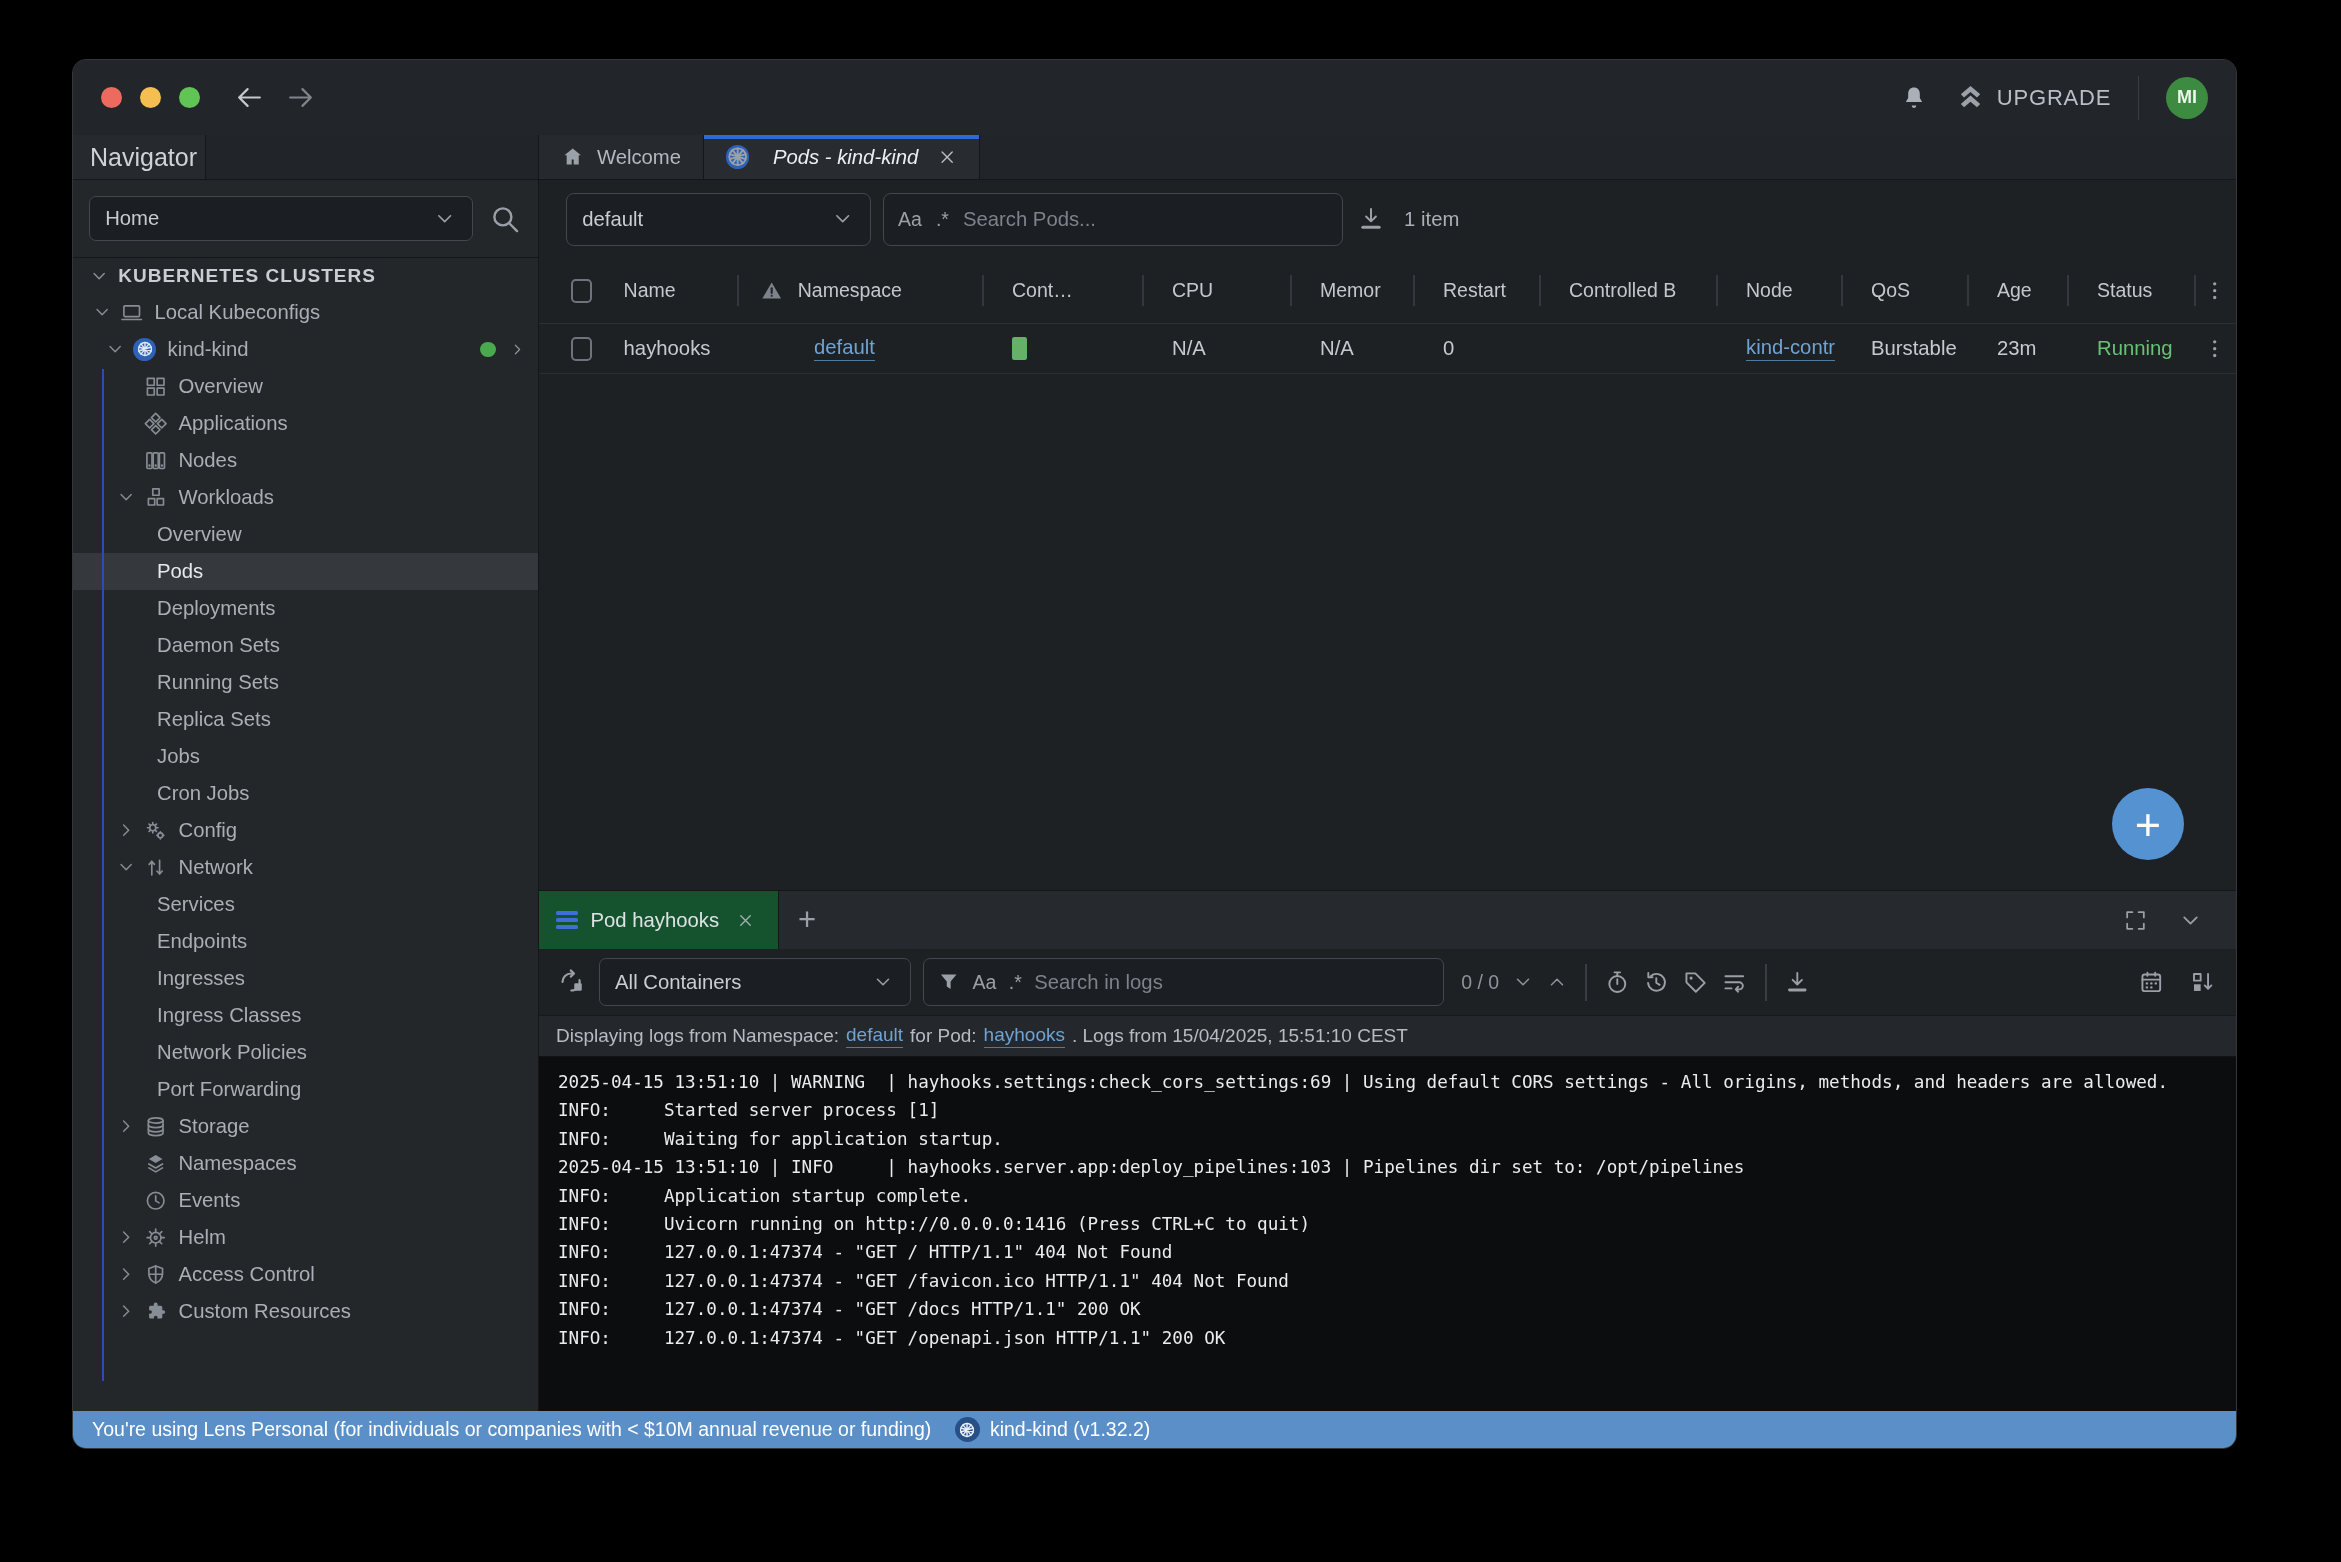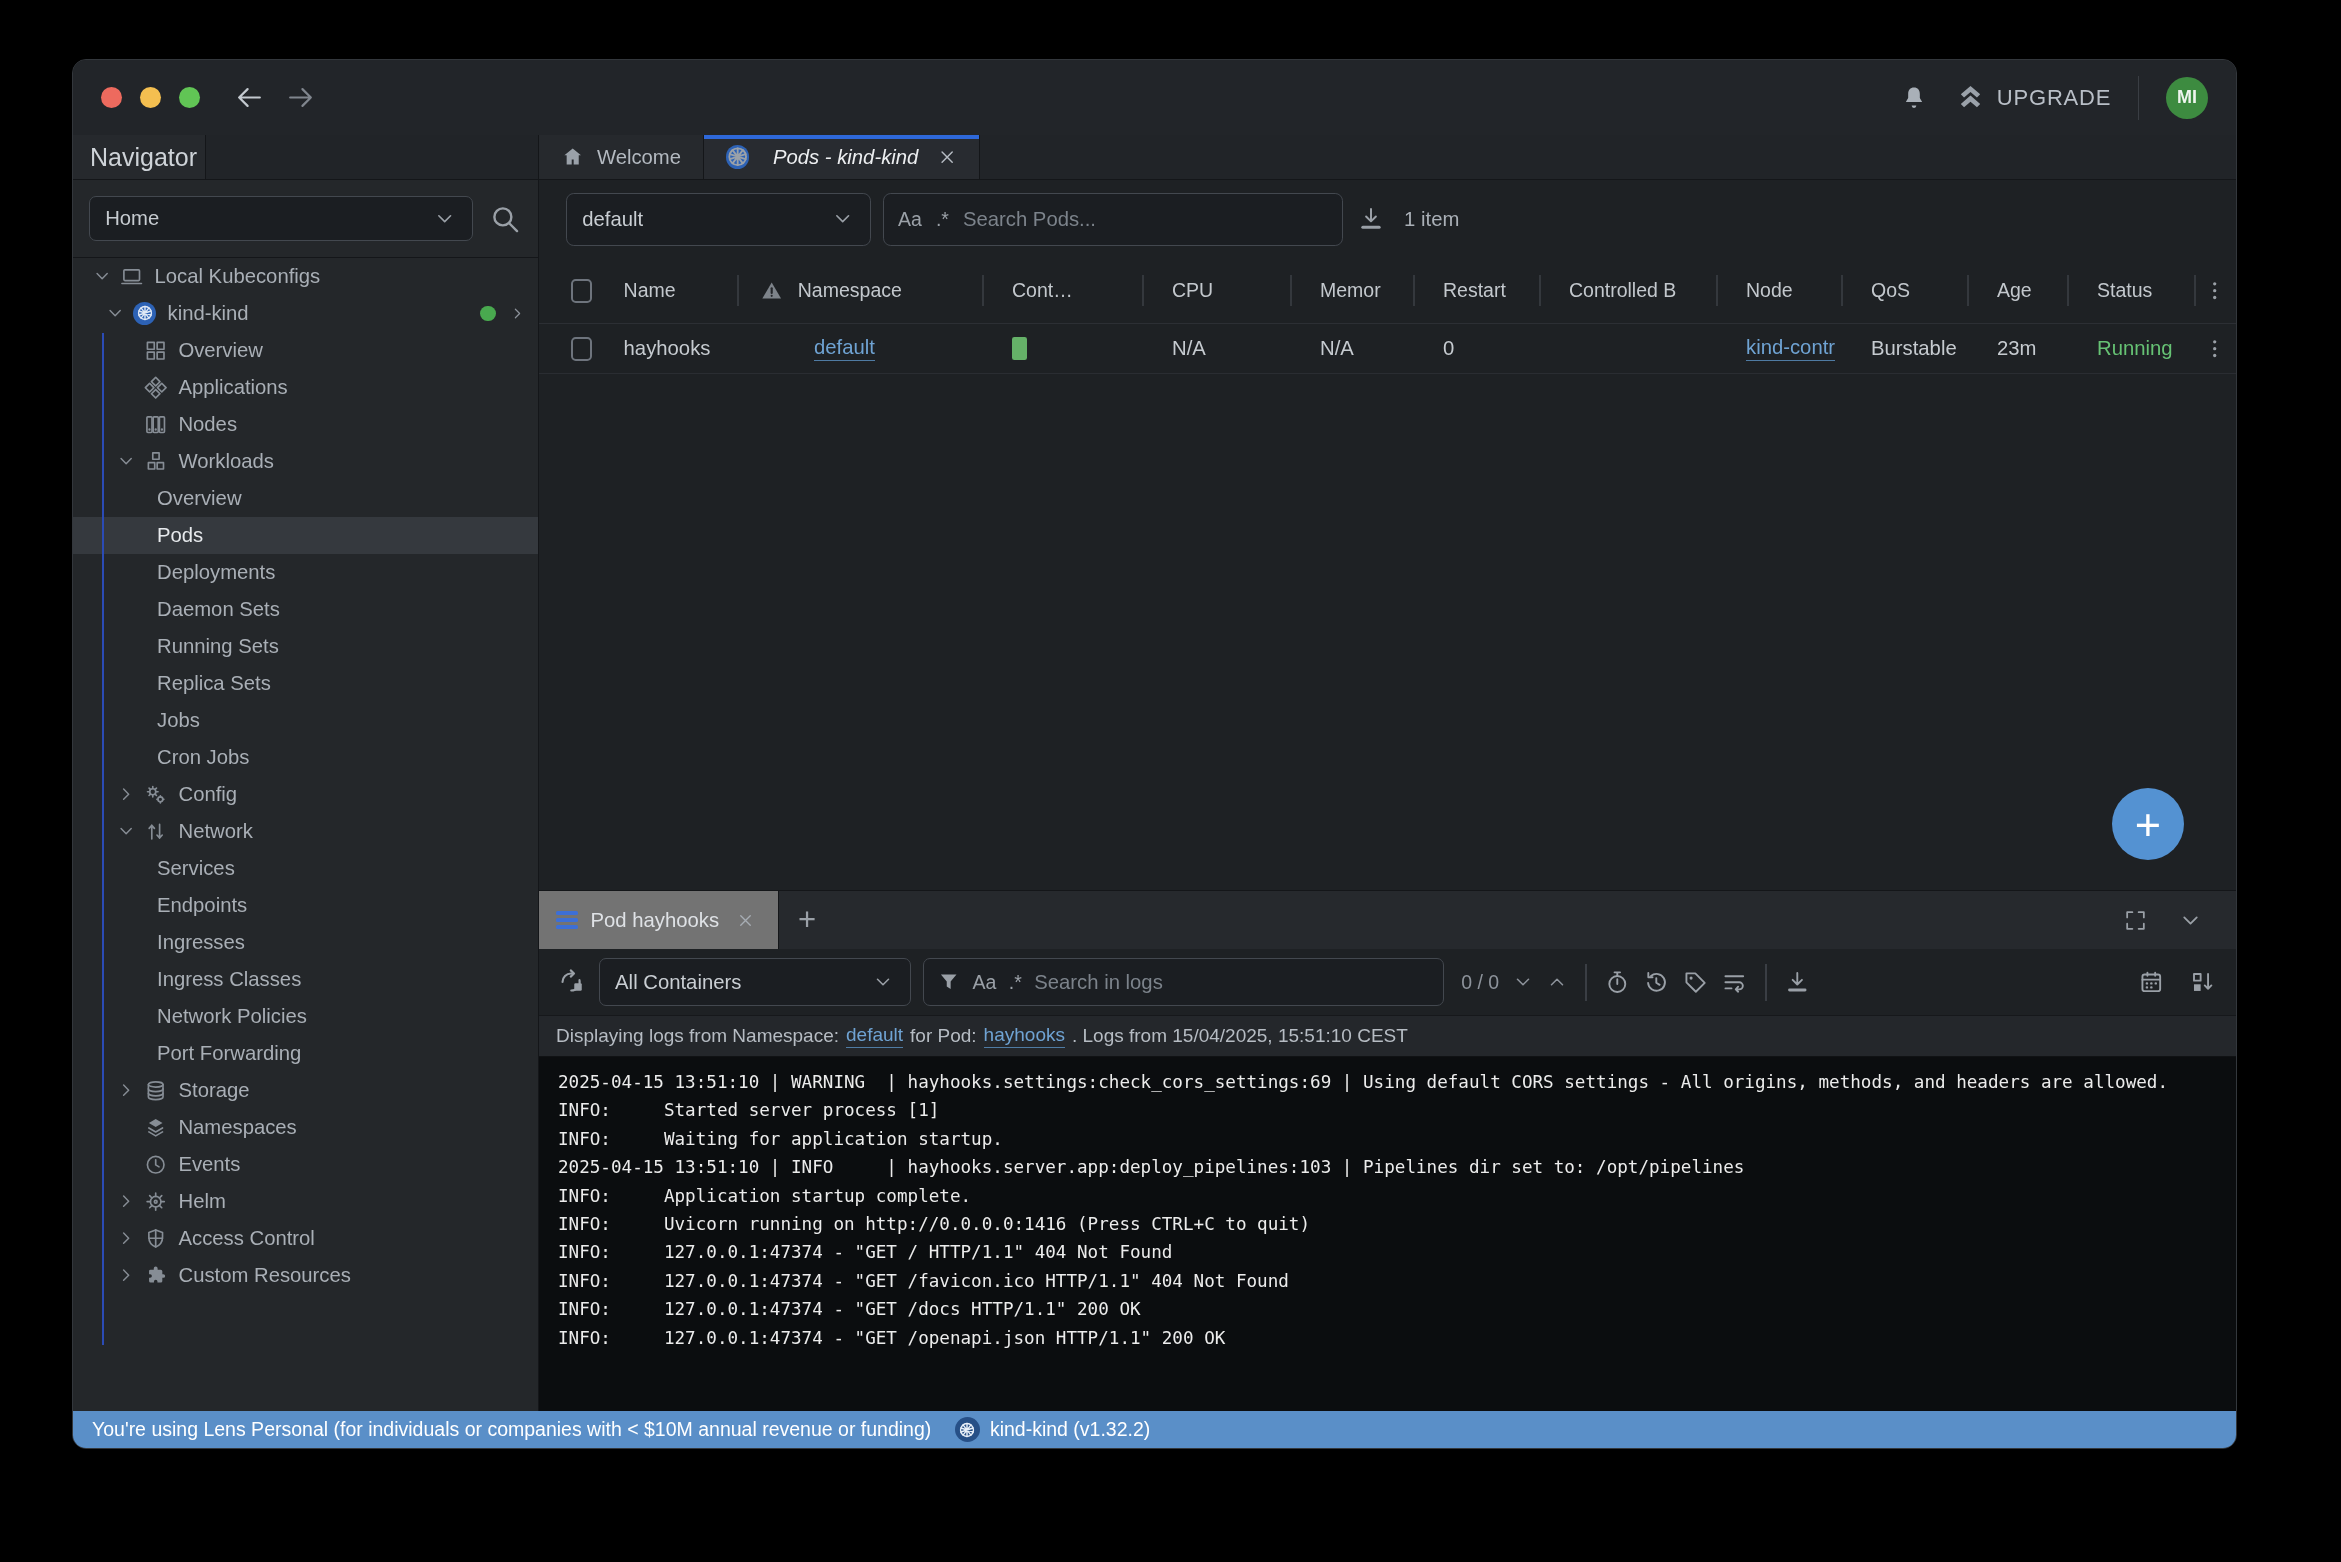--- a/index.html
+++ b/index.html
@@ -118,21 +118,21 @@
   .status-running { color:#66c274; }
   .table-space { flex:1; }
 
   .fab { position:absolute; right:52px; bottom:30px; width:72px; height:72px; border-radius:50%;
     background:#5492d2; border:none; color:#fff; font-size:45px; font-weight:300; line-height:1;
     display:flex; align-items:center; justify-content:center; cursor:pointer; }
 
   
   .dock { height:521px; flex:none; display:flex; flex-direction:column; border-top:1.6px solid #141619; }
   .dock-tabs { height:58px; flex:none; background:#26292d; display:flex; align-items:stretch; }
-  .dock-tab { width:240px; background:#737373; border-right:1.6px solid #141619; display:flex; align-items:center;
+  .dock-tab { width:240px; background:#14532d; border-right:1.6px solid #141619; display:flex; align-items:center;
     gap:12.5px; padding:0 17px; font-size:20.3px; color:#dfe2e6; cursor:pointer; }
   .logs-glyph { display:flex; flex-direction:column; gap:3.9px; width:22px; }
   .logs-glyph i { display:block; height:3.1px; background:#3d6fd6; border-radius:1.6px; }
   .dock-tab .tab-close { width:19px; height:19px; color:#a7adb4; margin-left:4.7px; }
   .dock-plus { width:56px; display:flex; align-items:center; justify-content:center;
     font-size:31px; font-weight:300; color:#9aa0a7; cursor:pointer; }
   .dock-tabs-right { margin-left:auto; display:flex; align-items:center; gap:30px; padding-right:33px; }
   .dock-tabs-right .icon { width:25px; height:25px; color:#9aa0a7; }
 
   .dock-toolbar { height:67px; flex:none; display:flex; align-items:center; padding:0 20.3px 0 17px; gap:12.5px;
@@ -223,20 +223,28 @@
             </span>
         </div>
         <span class="icon sidebar-search-btn">
             <svg viewBox="0 0 24 24" fill="none" stroke="currentColor" stroke-width="1.7" stroke-linecap="round" stroke-linejoin="round">
               <circle cx="10.5" cy="10.5" r="6"></circle>
               <path d="M15 15l5.5 5.5"></path>
             </svg>
           </span>
       </div>
       <div class="tree">
+        <div class="tree-group-header">
+          <span class="icon">
+              <svg viewBox="0 0 24 24" fill="none" stroke="currentColor" stroke-width="1.7" stroke-linecap="round" stroke-linejoin="round">
+                <path d="M6 9l6 6 6-6"></path>
+              </svg>
+            </span>
+          <span>KUBERNETES CLUSTERS</span>
+        </div>
         <div id="tree-items">
           <div class="indent-line"></div>
         <div class="tree-row level-0">
               <span class="icon tchev">
                 <svg viewBox="0 0 24 24" fill="none" stroke="currentColor" stroke-width="1.7" stroke-linecap="round" stroke-linejoin="round">
                   <path d="M6 9l6 6 6-6"></path>
                 </svg>
               </span>
               <span class="icon titem">
                 <svg viewBox="0 0 24 24" fill="none" stroke="currentColor" stroke-width="1.7" stroke-linecap="round" stroke-linejoin="round">

